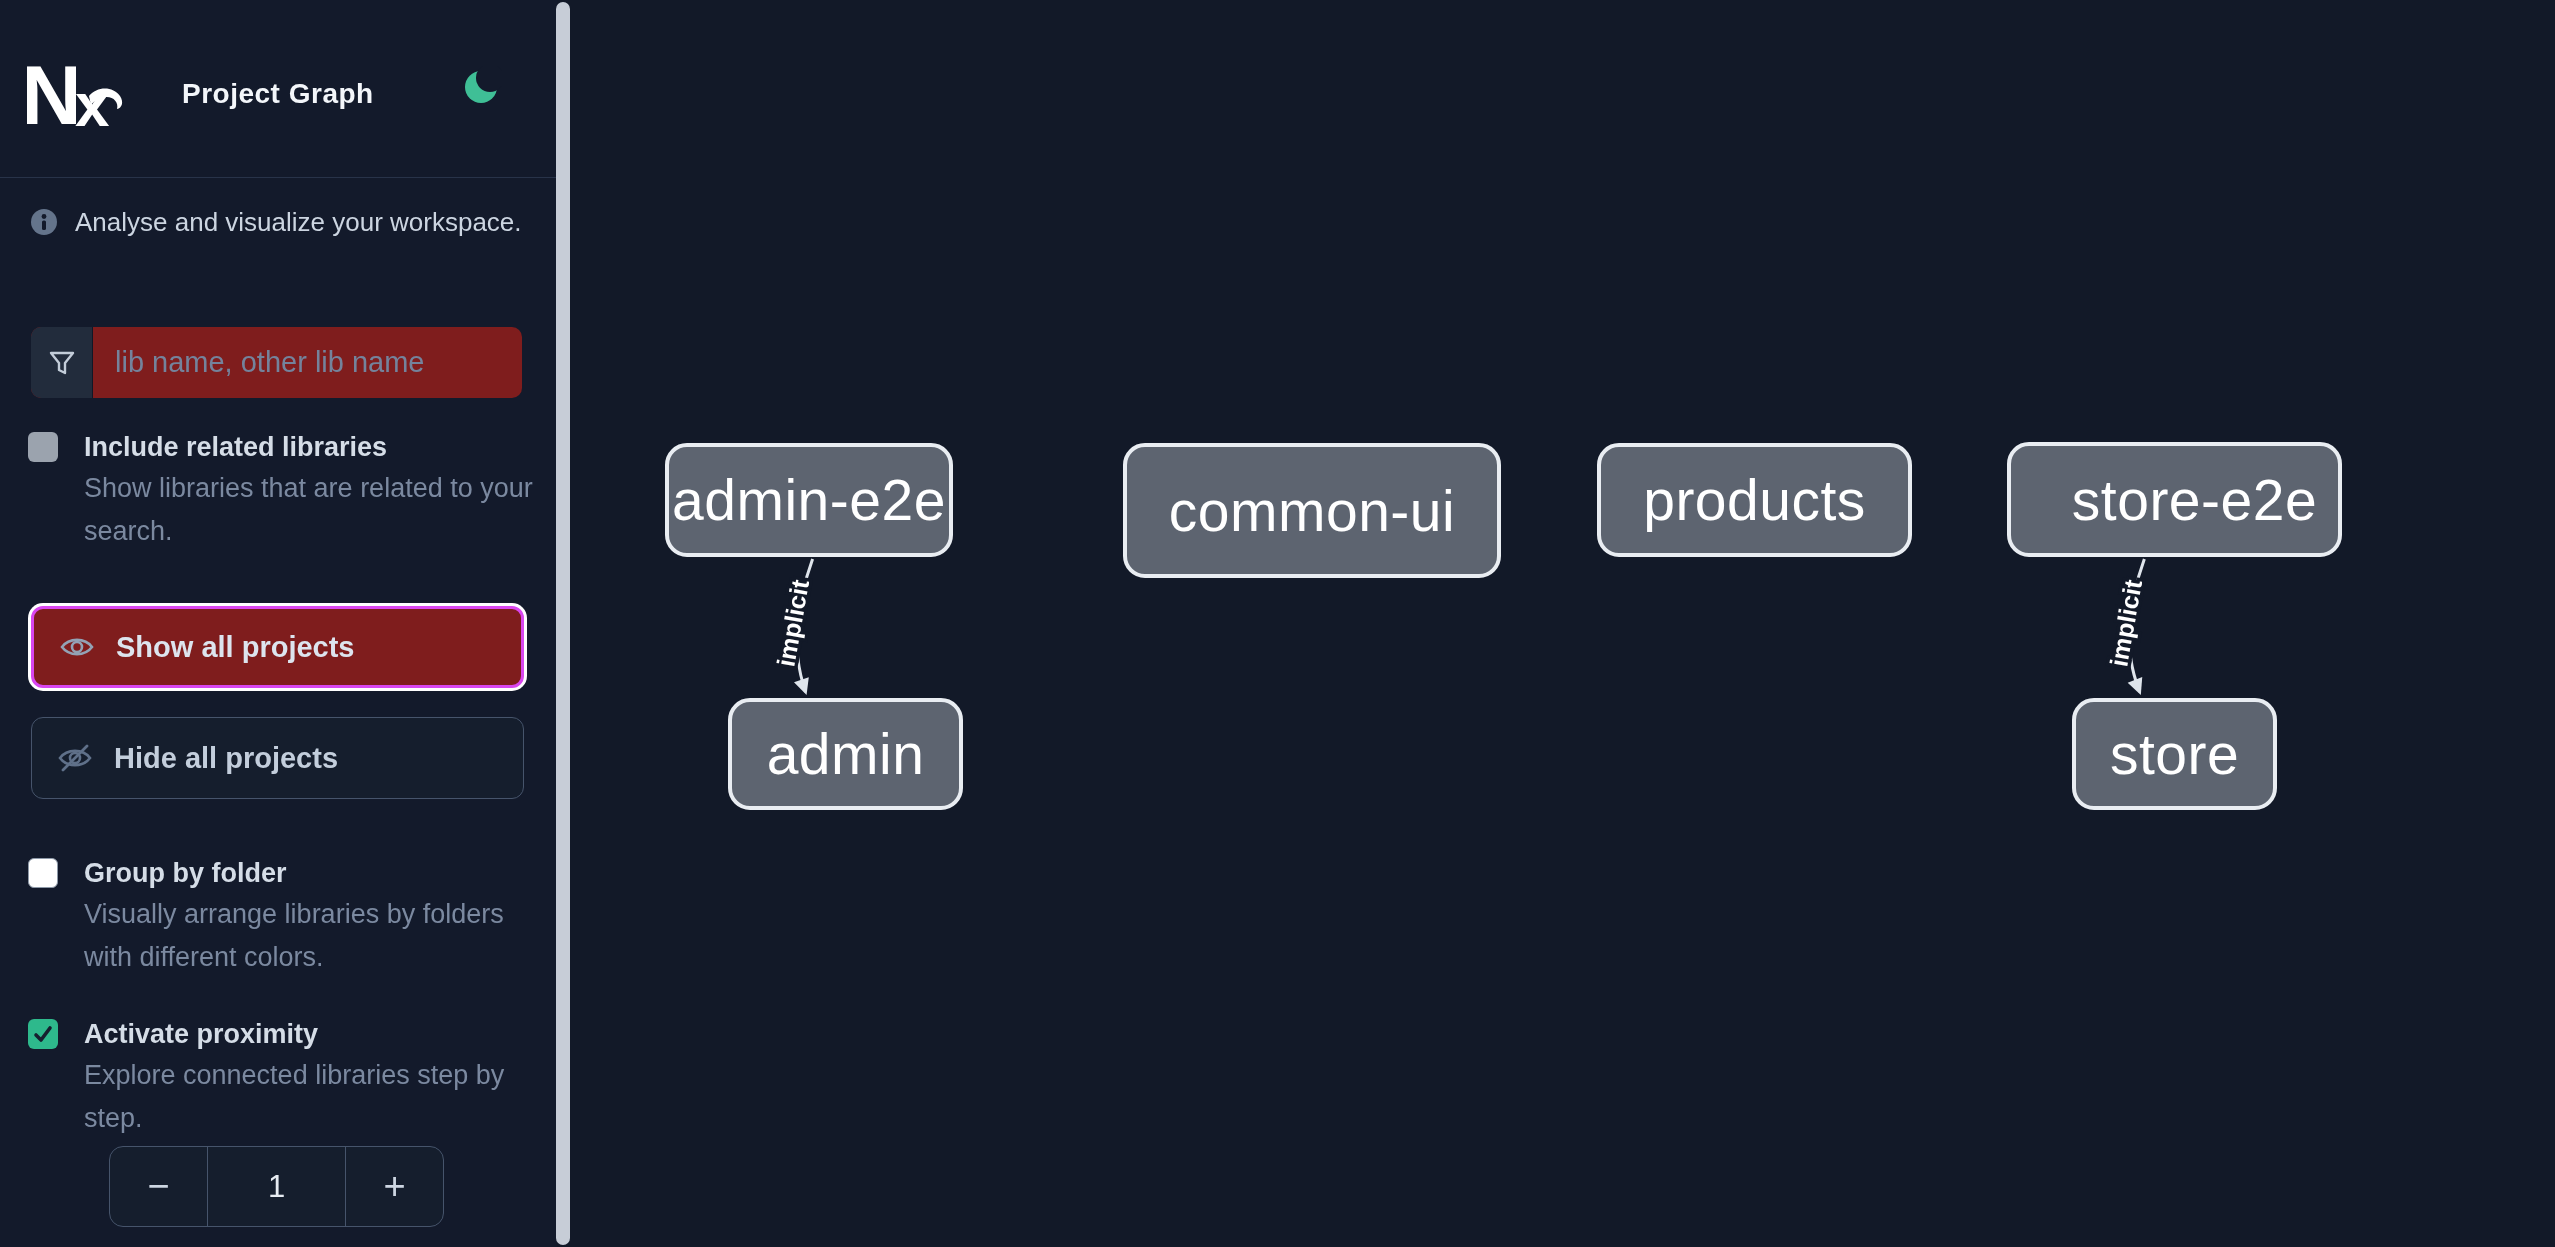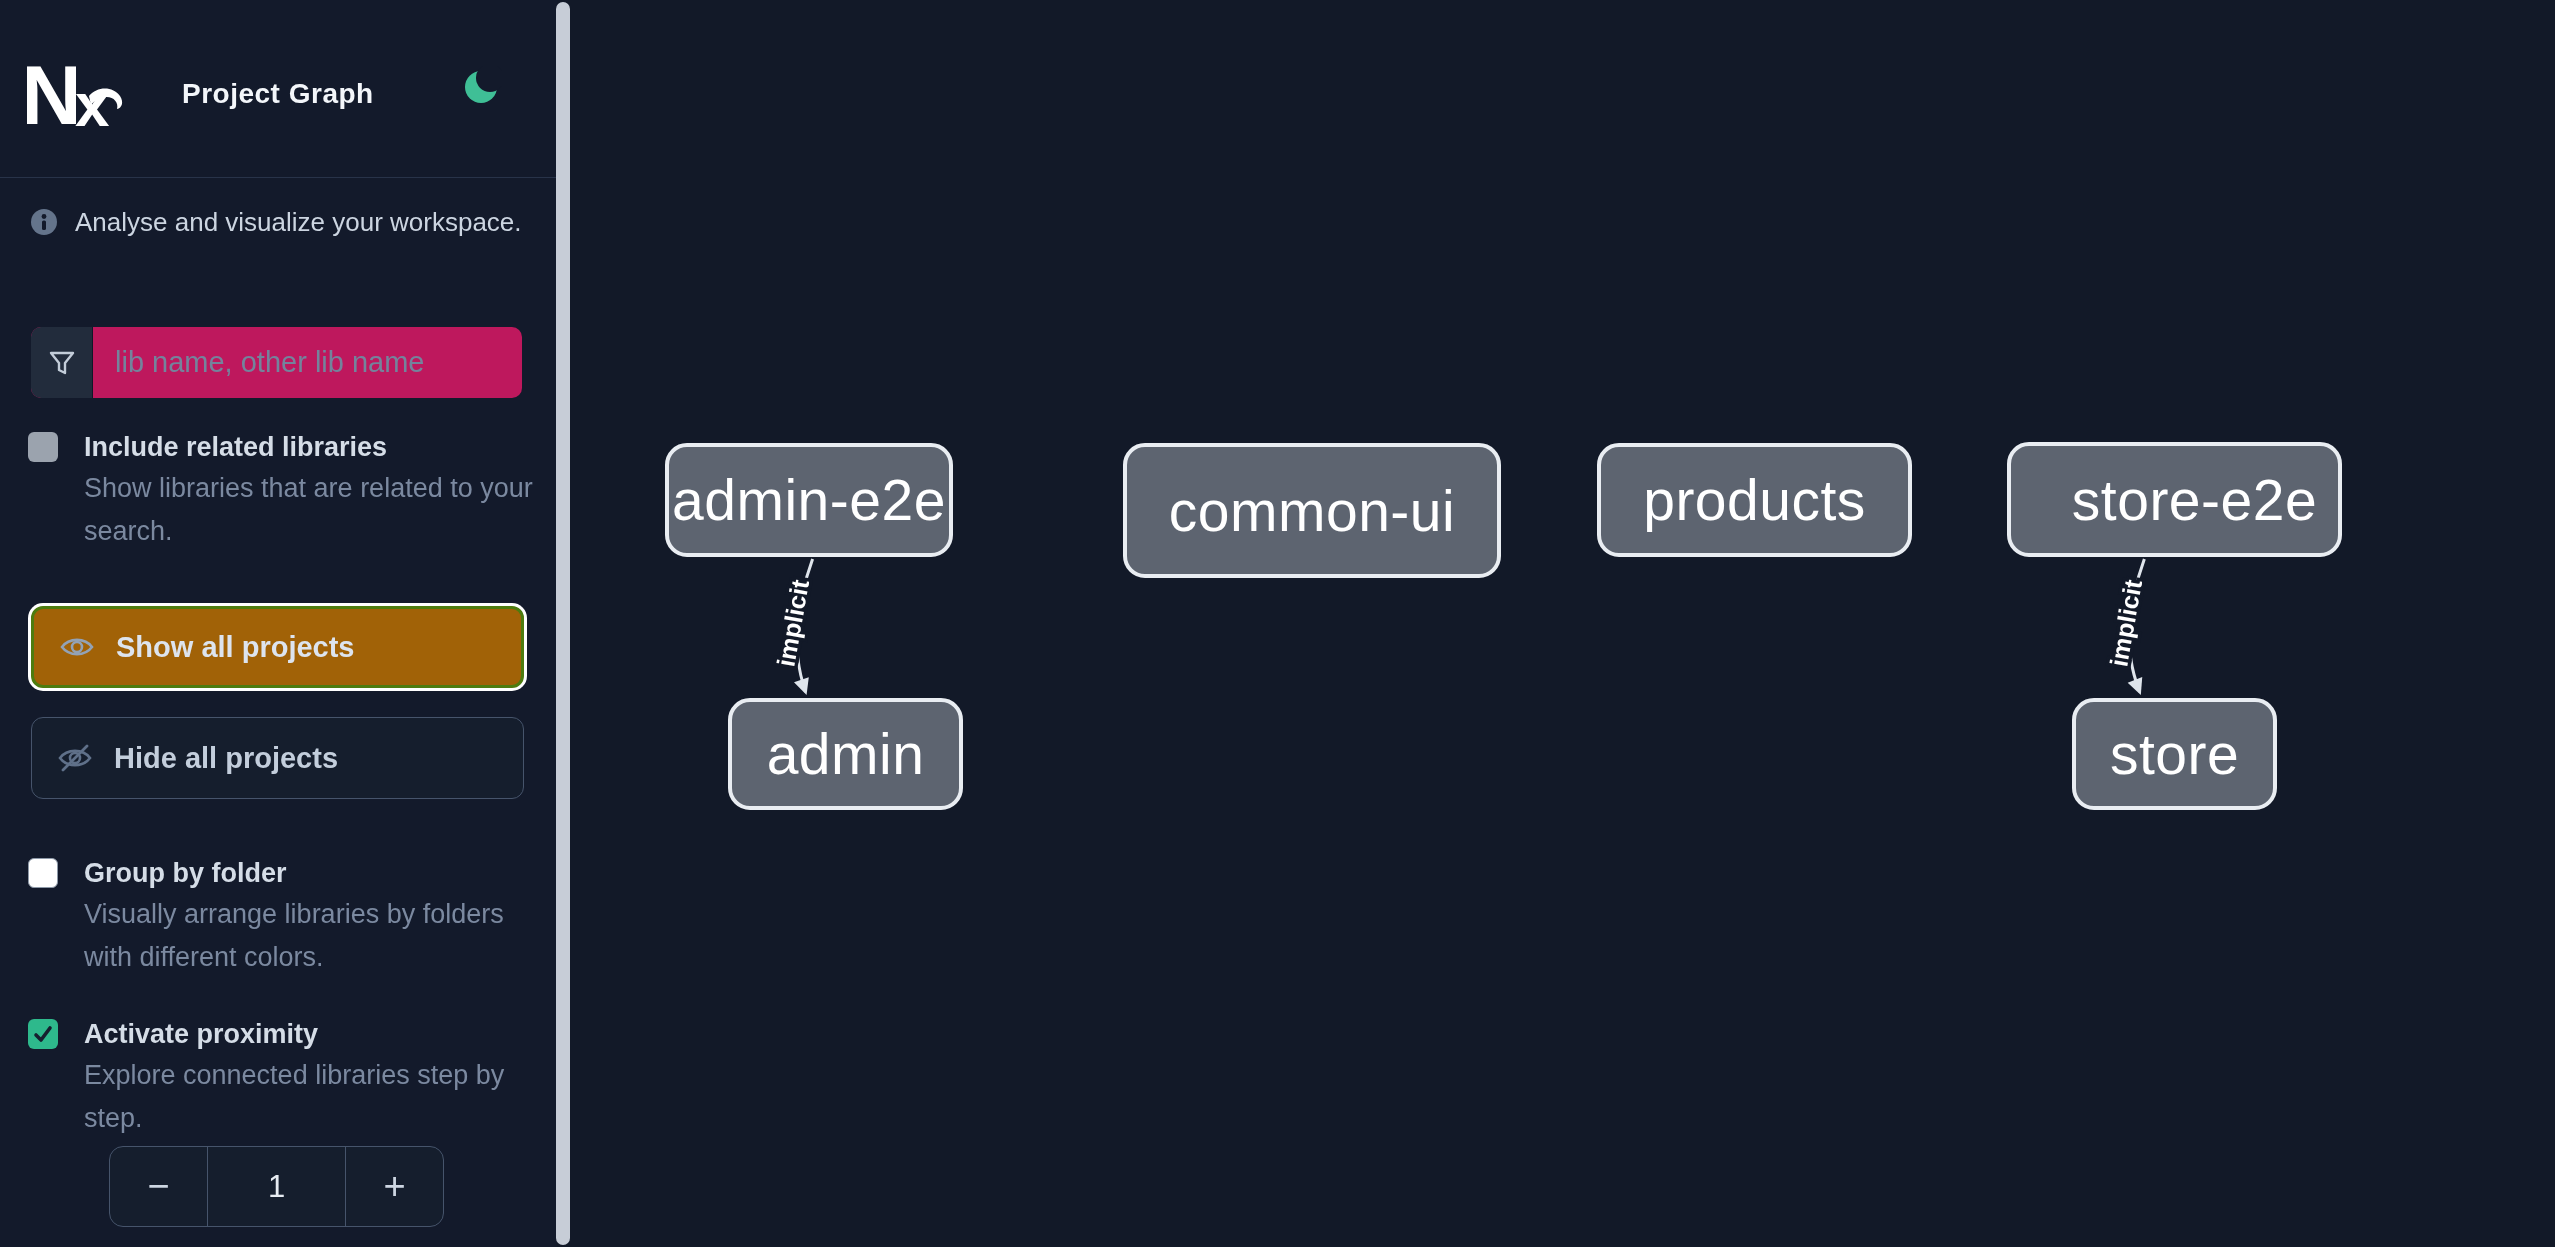--- a/index.html
+++ b/index.html
@@ -46,21 +46,21 @@
     width: 500px;
   }
   .tagline-text {
     color: #ccd5e1; font-size: 26px; line-height: 34px;
   }
 
   .filter-box {
     position: absolute; left: 31px; top: 327px;
     width: 491px; height: 71px;
     display: flex;
-    background: #be185d;
+    background: #7f1d1d;
     border-radius: 10px;
     overflow: hidden;
   }
   .filter-icon-cell {
     width: 62px; flex: 0 0 62px;
     display: flex; align-items: center; justify-content: center;
     background: #222c3c;
     border-right: 1px solid #101826;
   }
   .filter-input {
@@ -100,22 +100,22 @@
     width: 493px; height: 82px;
     display: flex; align-items: center;
     gap: 22px; padding: 0 26px;
     border-radius: 12px;
     font-family: "Liberation Sans", "DejaVu Sans", sans-serif;
     font-size: 29px; font-weight: 700;
     cursor: pointer;
   }
   .btn-show {
     top: 606px;
-    background: #a16207;
-    border: 3px solid #4d7c0f;
+    background: #7f1d1d;
+    border: 3px solid #d946ef;
     box-shadow: 0 0 0 3px #ffffff;
     color: #dde4ee;
   }
   .btn-hide {
     top: 717px;
     background: #151e2d;
     border: 1px solid #46546b;
     color: #c3cedc;
   }
 

